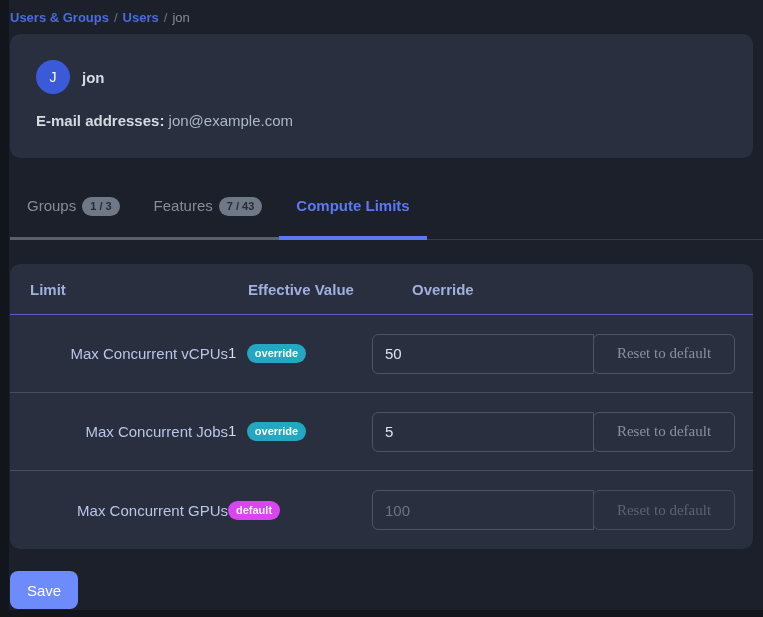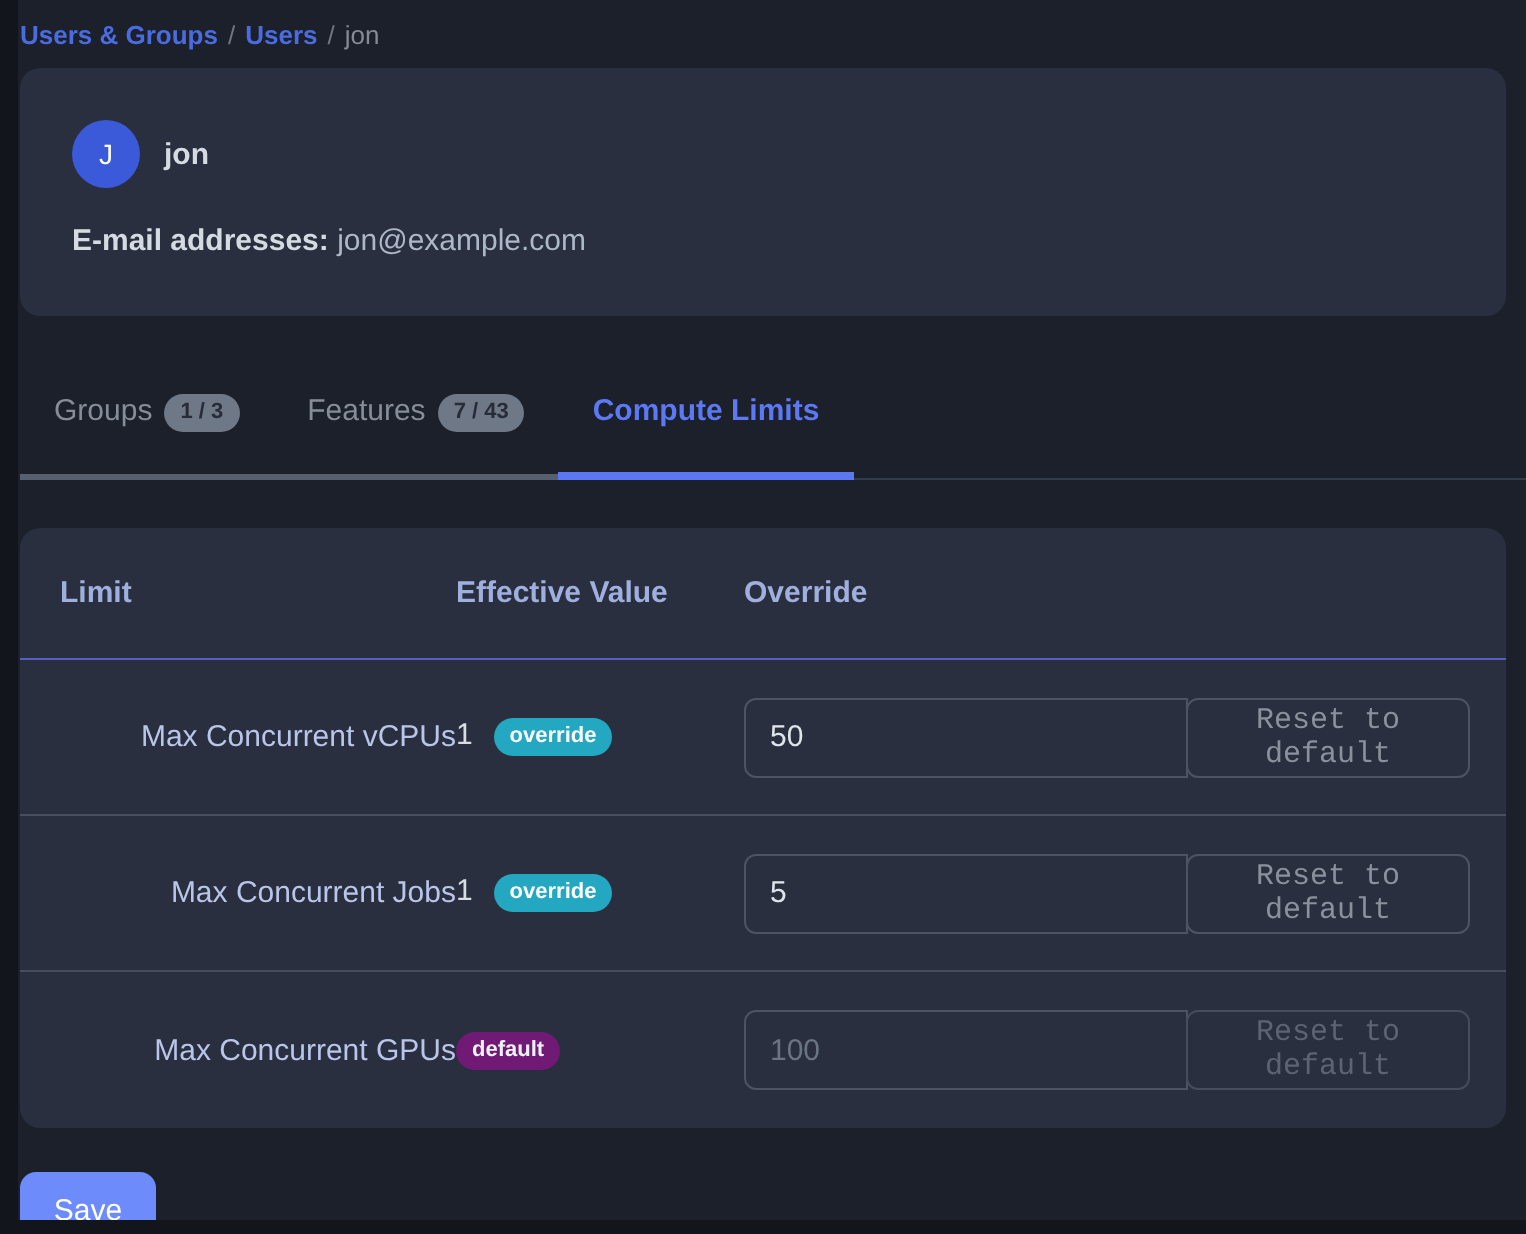--- a/index.html
+++ b/index.html
@@ -74,57 +74,57 @@
     border-radius: 20px;
     margin-left: 6px;
     vertical-align: 1px;
   }
   .pill-count { background: #6f7886; color: #272c38; }
 
   
   .table-card { margin-top: 24px; overflow: hidden; }
   .t-header {
     display: flex; align-items: center;
-    height: 66px; padding: 0 20px;
+    height: 51px; padding: 0 20px;
     border-bottom: 1px solid #5560c2;
-    font-size: 15px; font-weight: 700; color: #9fb0de;
+    font-size: 15px; font-weight: 700; color: #9fb0de; gap: 20px;
   }
   .col1 { width: 198px; flex: 0 0 198px; }
   .col2 { width: 144px; flex: 0 0 144px; }
   .col3 { flex: 1 1 auto; }
   .t-row {
     display: flex; align-items: center;
     height: 78px; padding: 0 20px;
   }
   .t-row:not(:last-child) { border-bottom: 1px solid #474e5d; }
   .limit-label { font-size: 15px; color: #b9c5e9; text-align: right; }
   .eff-val { font-size: 15px; color: #d9dde3; }
   .badge-override { background: #24a7c0; color: #ffffff; }
-  .badge-default { background: #701a75; color: #eef1f4; margin-left: 0; }
+  .badge-default { background: #d946ef; color: #eef1f4; margin-left: 0; }
 
   .input-group { display: flex; width: 364px; }
   .override-input {
     width: 222px; height: 40px;
     background: transparent;
     border: 1px solid #4c5464;
     border-radius: 6px 0 0 6px;
     color: #e0e4ea; font-size: 15px;
     padding: 0 12px;
     font-family: "Liberation Sans", sans-serif;
     outline: none;
   }
   .override-input::placeholder { color: #6b7484; opacity: 1; }
   .reset-btn {
     width: 142px; height: 40px;
     margin-left: -1px;
     background: transparent;
     border: 1px solid #4c5464;
     border-radius: 6px;
     color: #8a919c; font-size: 15px;
-    font-family: Liberation Mono, monospace;
+    font-family: Liberation Serif, serif;
     cursor: pointer;
   }
   .reset-btn.disabled { color: #5c6372; border-color: #454c5b; cursor: default; }
 
   
   .save-btn {
     margin: 22px 0 0 1px;
     width: 68px; height: 38px;
     background: #6d8bfb; color: #ffffff;
     border: none; border-radius: 8px;

